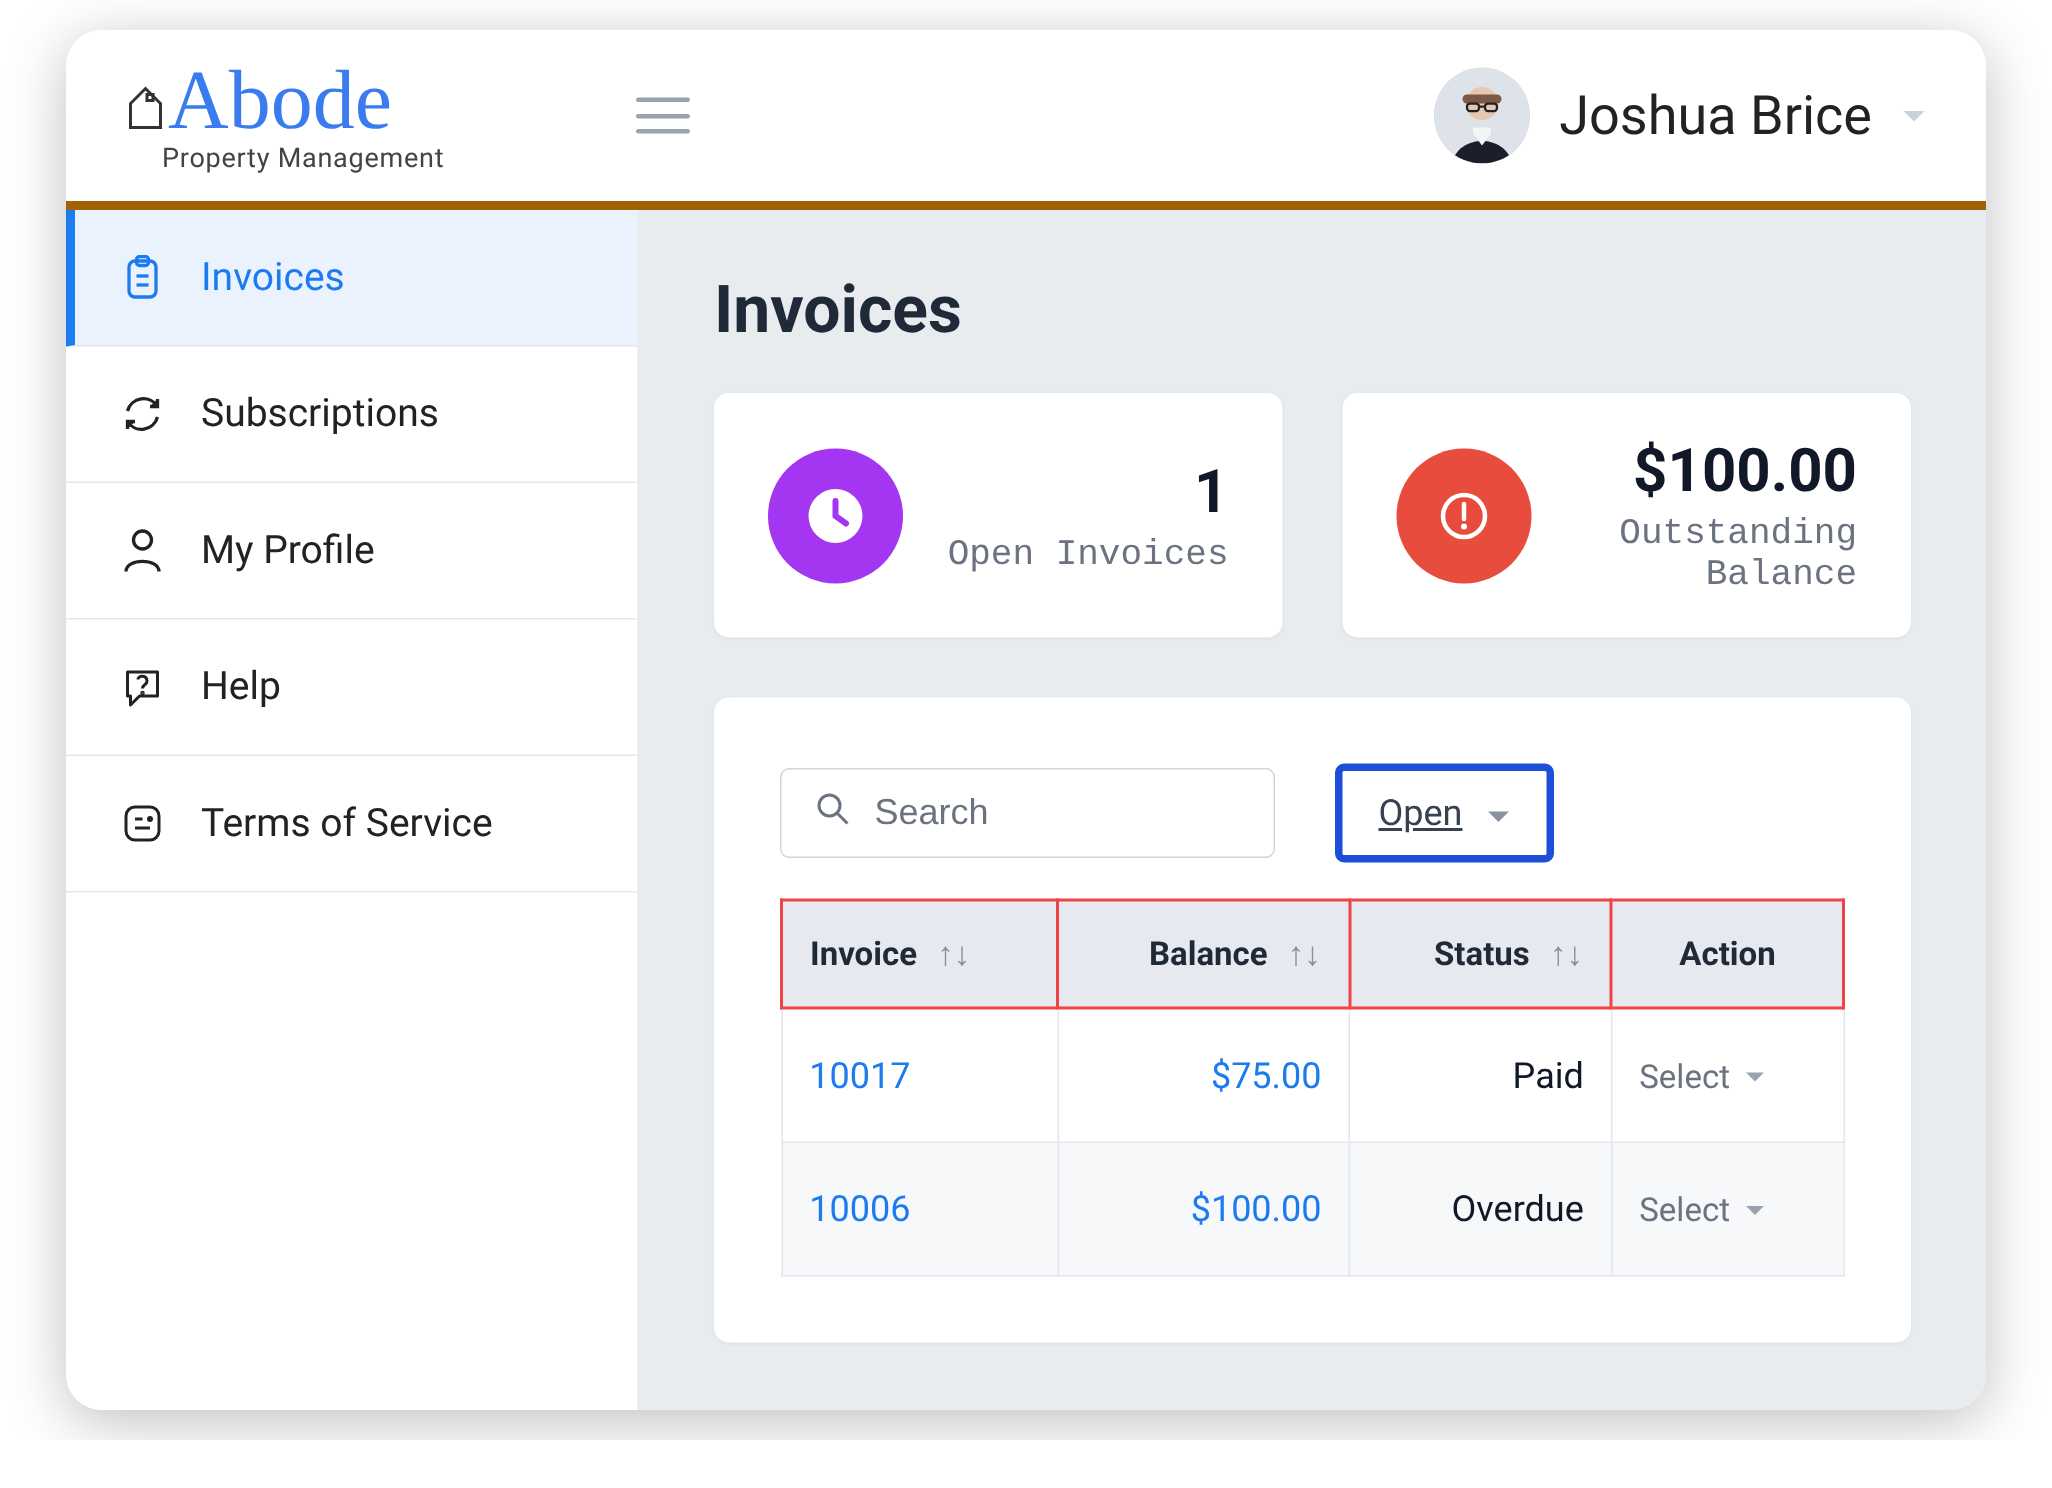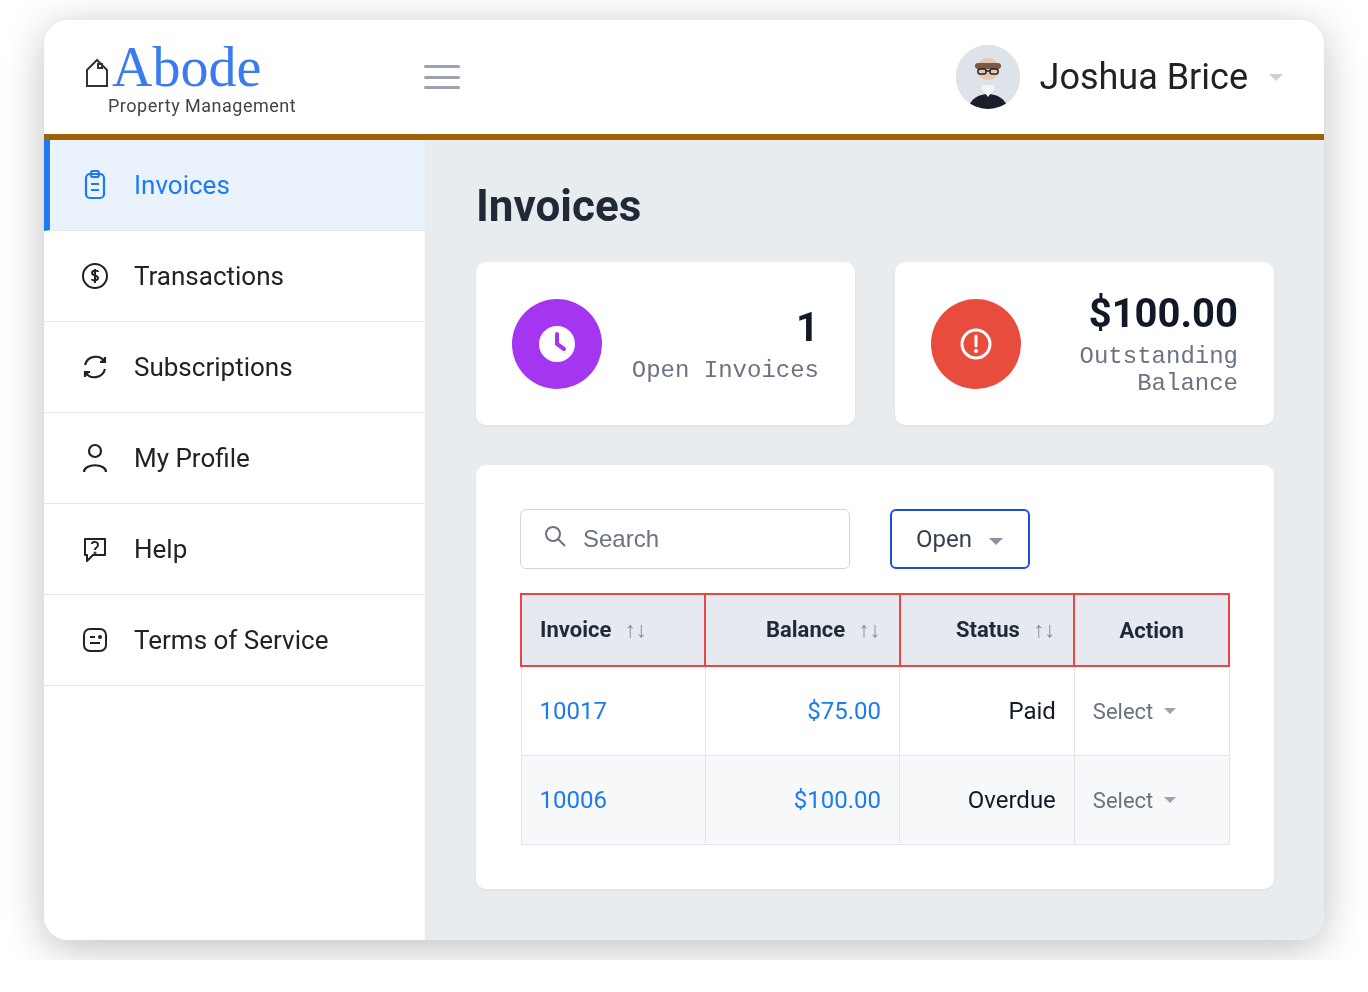--- a/index.html
+++ b/index.html
@@ -197,27 +197,28 @@
     font-size: 24px;
     color: #374151;
     width: 100%;
     background: transparent;
   }
   .search-box input::placeholder { color: #6b7280; }
   .filter-btn {
     display: flex;
     align-items: center;
     gap: 16px;
-    border: 2px solid #1d4ed8;
+    border: 5px solid #1d4ed8;
     border-radius: 6px;
     padding: 14px 24px;
     font-size: 24px;
     color: #374151;
     cursor: pointer;
     background: #fff;
+    text-decoration: underline;
   }
 
   table { width: 100%; border-collapse: collapse; }
   thead th {
     background: #e6eaf0;
     font-size: 22px;
     font-weight: 700;
     color: #1f2937;
     padding: 22px 18px;
     text-align: left;
@@ -299,29 +300,20 @@
       <div class="side-item active">
         <span class="side-icon">
           <svg width="26" height="30" viewBox="0 0 26 30" fill="none" stroke="#1d7bf0" stroke-width="2.2">
             <rect x="4" y="4" width="18" height="24" rx="4"></rect>
             <rect x="9" y="1" width="8" height="6" rx="2"></rect>
             <line x1="9" y1="14" x2="17" y2="14"></line>
             <line x1="9" y1="20" x2="17" y2="20"></line>
           </svg>
         </span>
         <span>Invoices</span>
-      </div>
-      <div class="side-item">
-        <span class="side-icon">
-          <svg width="28" height="28" viewBox="0 0 28 28" fill="none" stroke="#222" stroke-width="2">
-            <circle cx="14" cy="14" r="12"></circle>
-            <path d="M14 7 V21 M17 10 C17 8 11 8 11 11 C11 14 17 13 17 16 C17 19 11 19 11 17"></path>
-          </svg>
-        </span>
-        <span>Transactions</span>
       </div>
       <div class="side-item">
         <span class="side-icon">
           <svg width="28" height="28" viewBox="0 0 28 28" fill="none" stroke="#222" stroke-width="2.2">
             <path d="M24 9 A11 11 0 0 0 4 12"></path>
             <path d="M4 19 A11 11 0 0 0 24 16"></path>
             <path d="M24 4 L24 9 L19 9" fill="#222"></path>
             <path d="M4 24 L4 19 L9 19" fill="#222"></path>
           </svg>
         </span>

